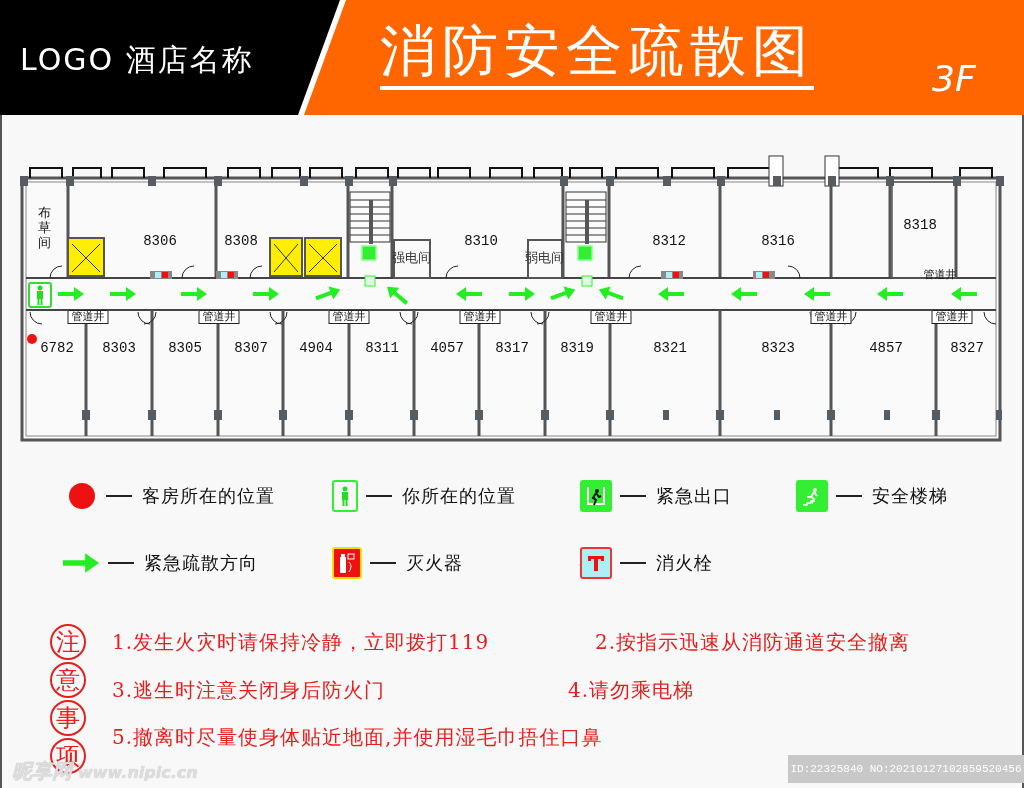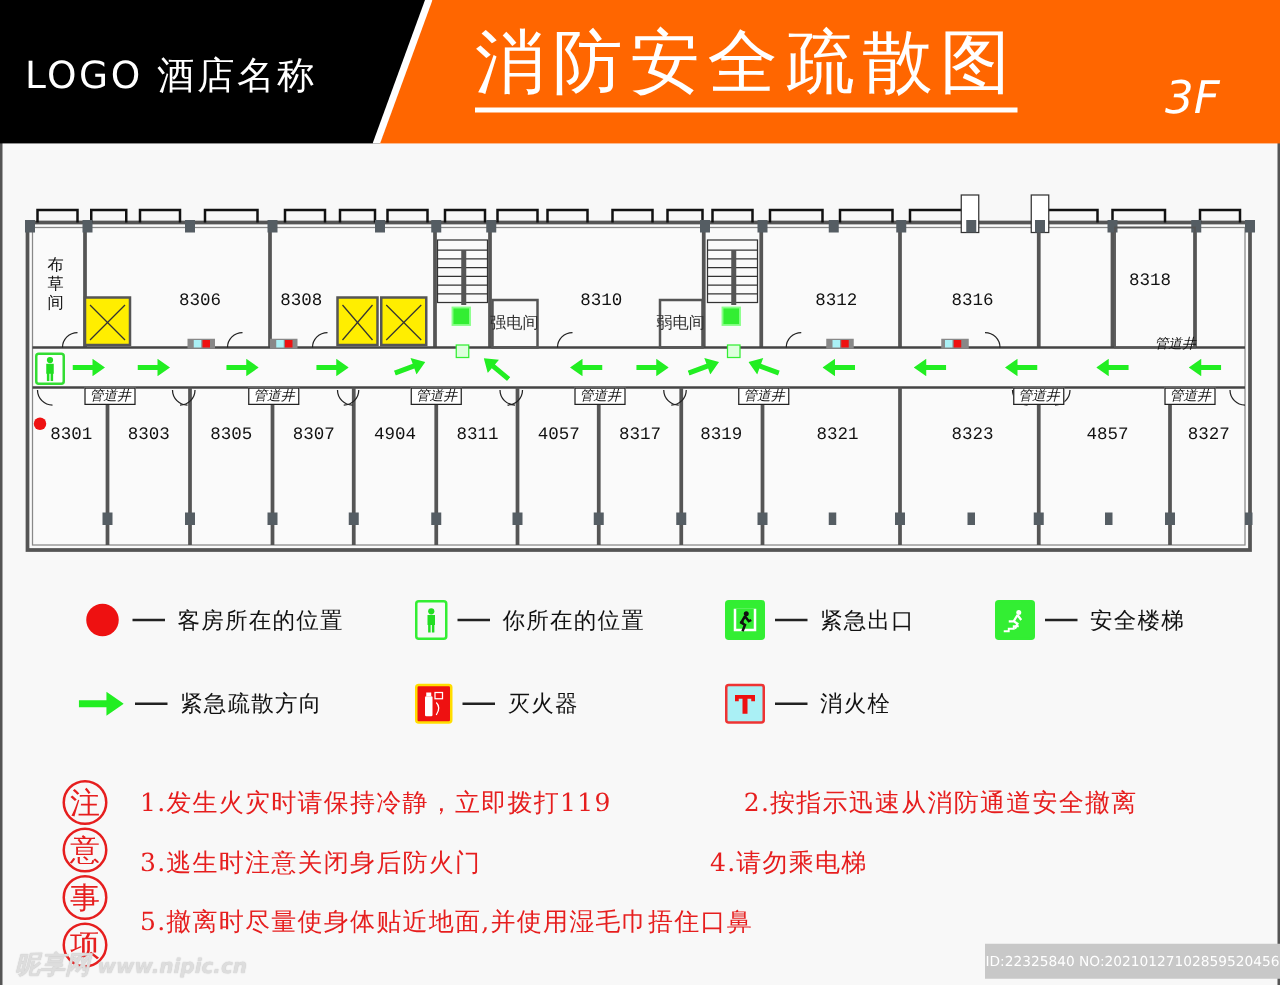--- a/index.html
+++ b/index.html
@@ -12,40 +12,40 @@
     clip-path: polygon(0 0, 100% 0, 88% 100%, 0 100%); }
   .hdr-orange { position: absolute; left: 0; top: 0; width: 1024px; height: 115px; background: #ff6600;
     clip-path: polygon(345px 0, 1024px 0, 1024px 115px, 303px 115px); }
   .hdr-slash { position: absolute; left: 0; top: 0; width: 1024px; height: 115px; background: #fff;
     clip-path: polygon(340px 0, 346px 0, 304px 115px, 298px 115px); }
   .logo { position: absolute; left: 20px; top: 40px; color: #fff; font-size: 30px; letter-spacing: 2px; white-space: nowrap; }
   .title { position: absolute; left: 380px; top: 18px; color: #fff; font-size: 56px; letter-spacing: 6px; white-space: nowrap;
     border-bottom: 4px solid #fff; line-height: 66px; padding-bottom: 2px; }
   .floor { position: absolute; left: 932px; top: 58px; color: #fff; font-size: 36px; font-style: italic; }
   .room-label { position: absolute; font-size: 14px; color: #111; white-space: nowrap; transform: translateX(-50%); font-family: Liberation Mono, monospace; }
-  .small-label { position: absolute; font-size: 11px; color: #111; white-space: nowrap; background: #fff; border: 1px solid #222; padding: 0 3px; line-height: 12px; transform: translateX(-50%); font-style: italic; }
+  .small-label { position: absolute; font-size: 11px; color: #111; white-space: nowrap; background: #fff; border: 1px solid #222; padding: 0 3px; line-height: 12px; transform: translateX(-50%); }
   .room-vlabel { position: absolute; font-size: 13px; line-height: 15px; width: 16px; text-align: left; color: #111; }
   .room-lbl2 { position: absolute; font-size: 13px; color: #333; white-space: nowrap; }
   .arrow { position: absolute; width: 26px; height: 14px; }
   .you-here { position: absolute; left: 28px; top: 282px; width: 24px; height: 26px; border: 2px solid #33dd33; border-radius: 3px; background: #fff; display:flex; align-items:center; justify-content:center; }
   .room-dot { position: absolute; left: 27px; top: 334px; width: 10px; height: 10px; border-radius: 50%; background: #ee1111; }
 
   
   .legend-item { position: absolute; display: flex; align-items: center; font-size: 18px; color: #111; white-space: nowrap; letter-spacing: 1px; }
   .legend-item .dash { display: inline-block; width: 26px; height: 2px; background: #222; margin: 0 10px 0 8px; }
   .lg-icon { width: 32px; height: 32px; display: flex; align-items: center; justify-content: center; border-radius: 3px; }
 
   
   .notes-col { position: absolute; left: 50px; top: 624px; width: 40px; }
   .notes-col .ch { width: 36px; height: 36px; border: 2px solid #e61e1e; border-radius: 50%; color: #e61e1e; font-size: 24px; display: flex; align-items: center; justify-content: center; margin-bottom: 2px; font-family: "DejaVu Serif", serif; }
   .note { position: absolute; color: #e61e1e; font-size: 20px; white-space: nowrap; font-family: "DejaVu Serif", serif; letter-spacing: 1px; }
 
   .wm-left { position: absolute; left: 12px; top: 758px; font-size: 20px; color: #ddd; font-style: italic; font-weight: bold; white-space: nowrap; text-shadow: 0 0 1px #bbb; }
   .wm-left span.url { font-size: 16px; margin-left: 6px; }
-  .wm-right { position: absolute; left: 788px; top: 755px; width: 236px; height: 28px; background: #c8c8c8; color: #fff; font-size: 11px; display: flex; align-items: center; justify-content: center; white-space: nowrap; }
+  .wm-right { position: absolute; left: 788px; top: 755px; width: 236px; height: 28px; background: #c8c8c8; color: #fff; font-size: 11px; display: flex; align-items: center; justify-content: center; white-space: nowrap; font-family: Liberation Mono, monospace; }
 </style>
 </head>
 <body>
 
 <div class="frame"></div>
 
 <div class="hdr-orange"></div>
 <div class="hdr-black"></div>
 <div class="hdr-slash"></div>
 <div class="logo">LOGO 酒店名称</div>
@@ -244,21 +244,21 @@
   <div class="room-label" style="left:160px;top:233px">8306</div>
   <div class="room-label" style="left:241px;top:233px">8308</div>
   <div class="room-label" style="left:481px;top:233px">8310</div>
   <div class="room-label" style="left:669px;top:233px">8312</div>
   <div class="room-label" style="left:778px;top:233px">8316</div>
   <div class="room-label" style="left:920px;top:217px">8318</div>
 
   <div class="room-lbl2" style="left:392px;top:249px">强电间</div>
   <div class="room-lbl2" style="left:525px;top:249px">弱电间</div>
 
-  <div class="room-label" style="left:57px;top:340px">8301</div>
+  <div class="room-label" style="left:57px;top:340px">6782</div>
   <div class="room-label" style="left:119px;top:340px">8303</div>
   <div class="room-label" style="left:185px;top:340px">8305</div>
   <div class="room-label" style="left:251px;top:340px">8307</div>
   <div class="room-label" style="left:316px;top:340px">4904</div>
   <div class="room-label" style="left:382px;top:340px">8311</div>
   <div class="room-label" style="left:447px;top:340px">4057</div>
   <div class="room-label" style="left:512px;top:340px">8317</div>
   <div class="room-label" style="left:577px;top:340px">8319</div>
   <div class="room-label" style="left:670px;top:340px">8321</div>
   <div class="room-label" style="left:778px;top:340px">8323</div>

